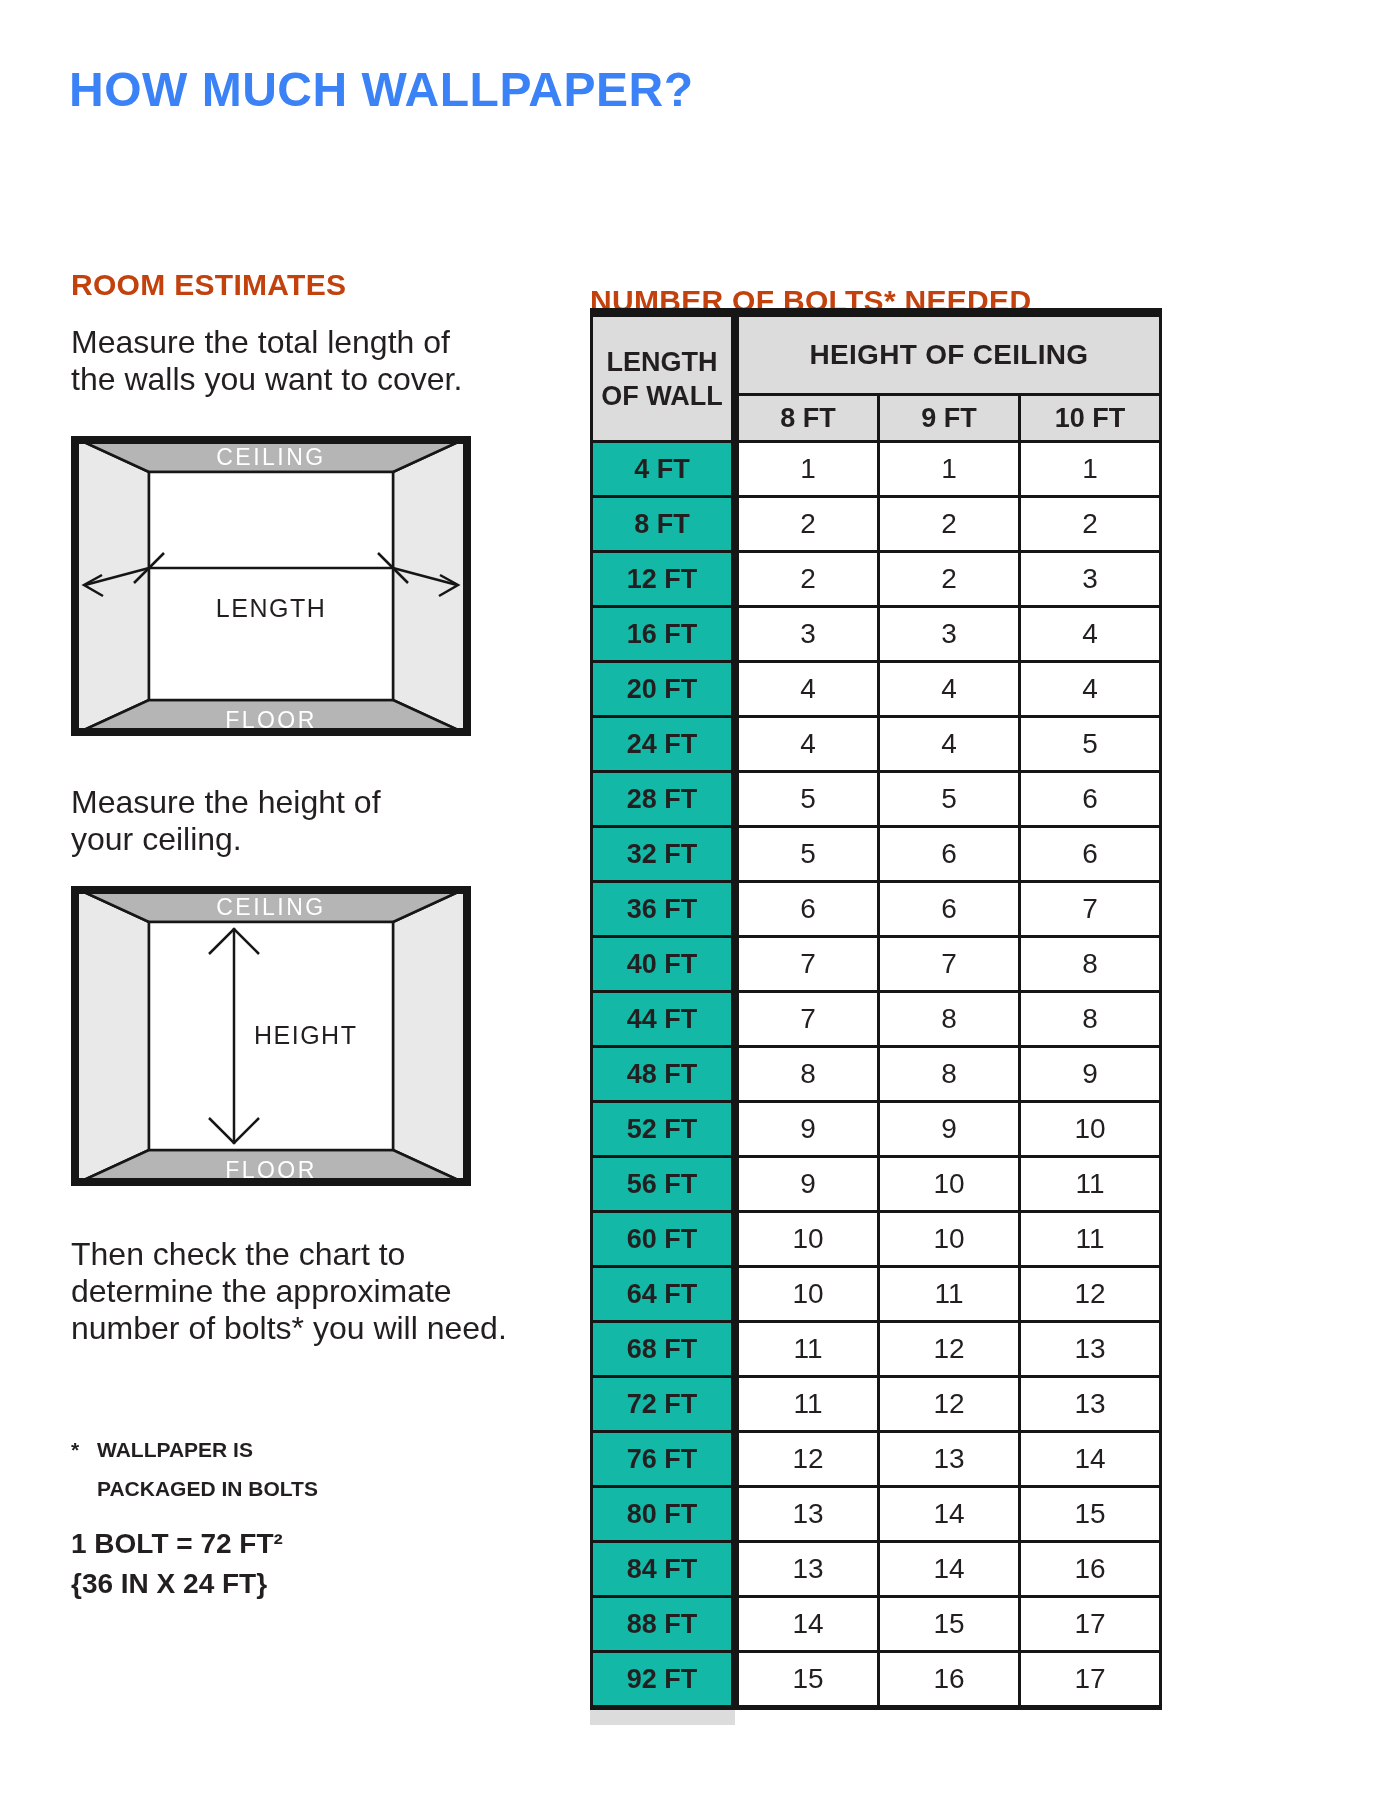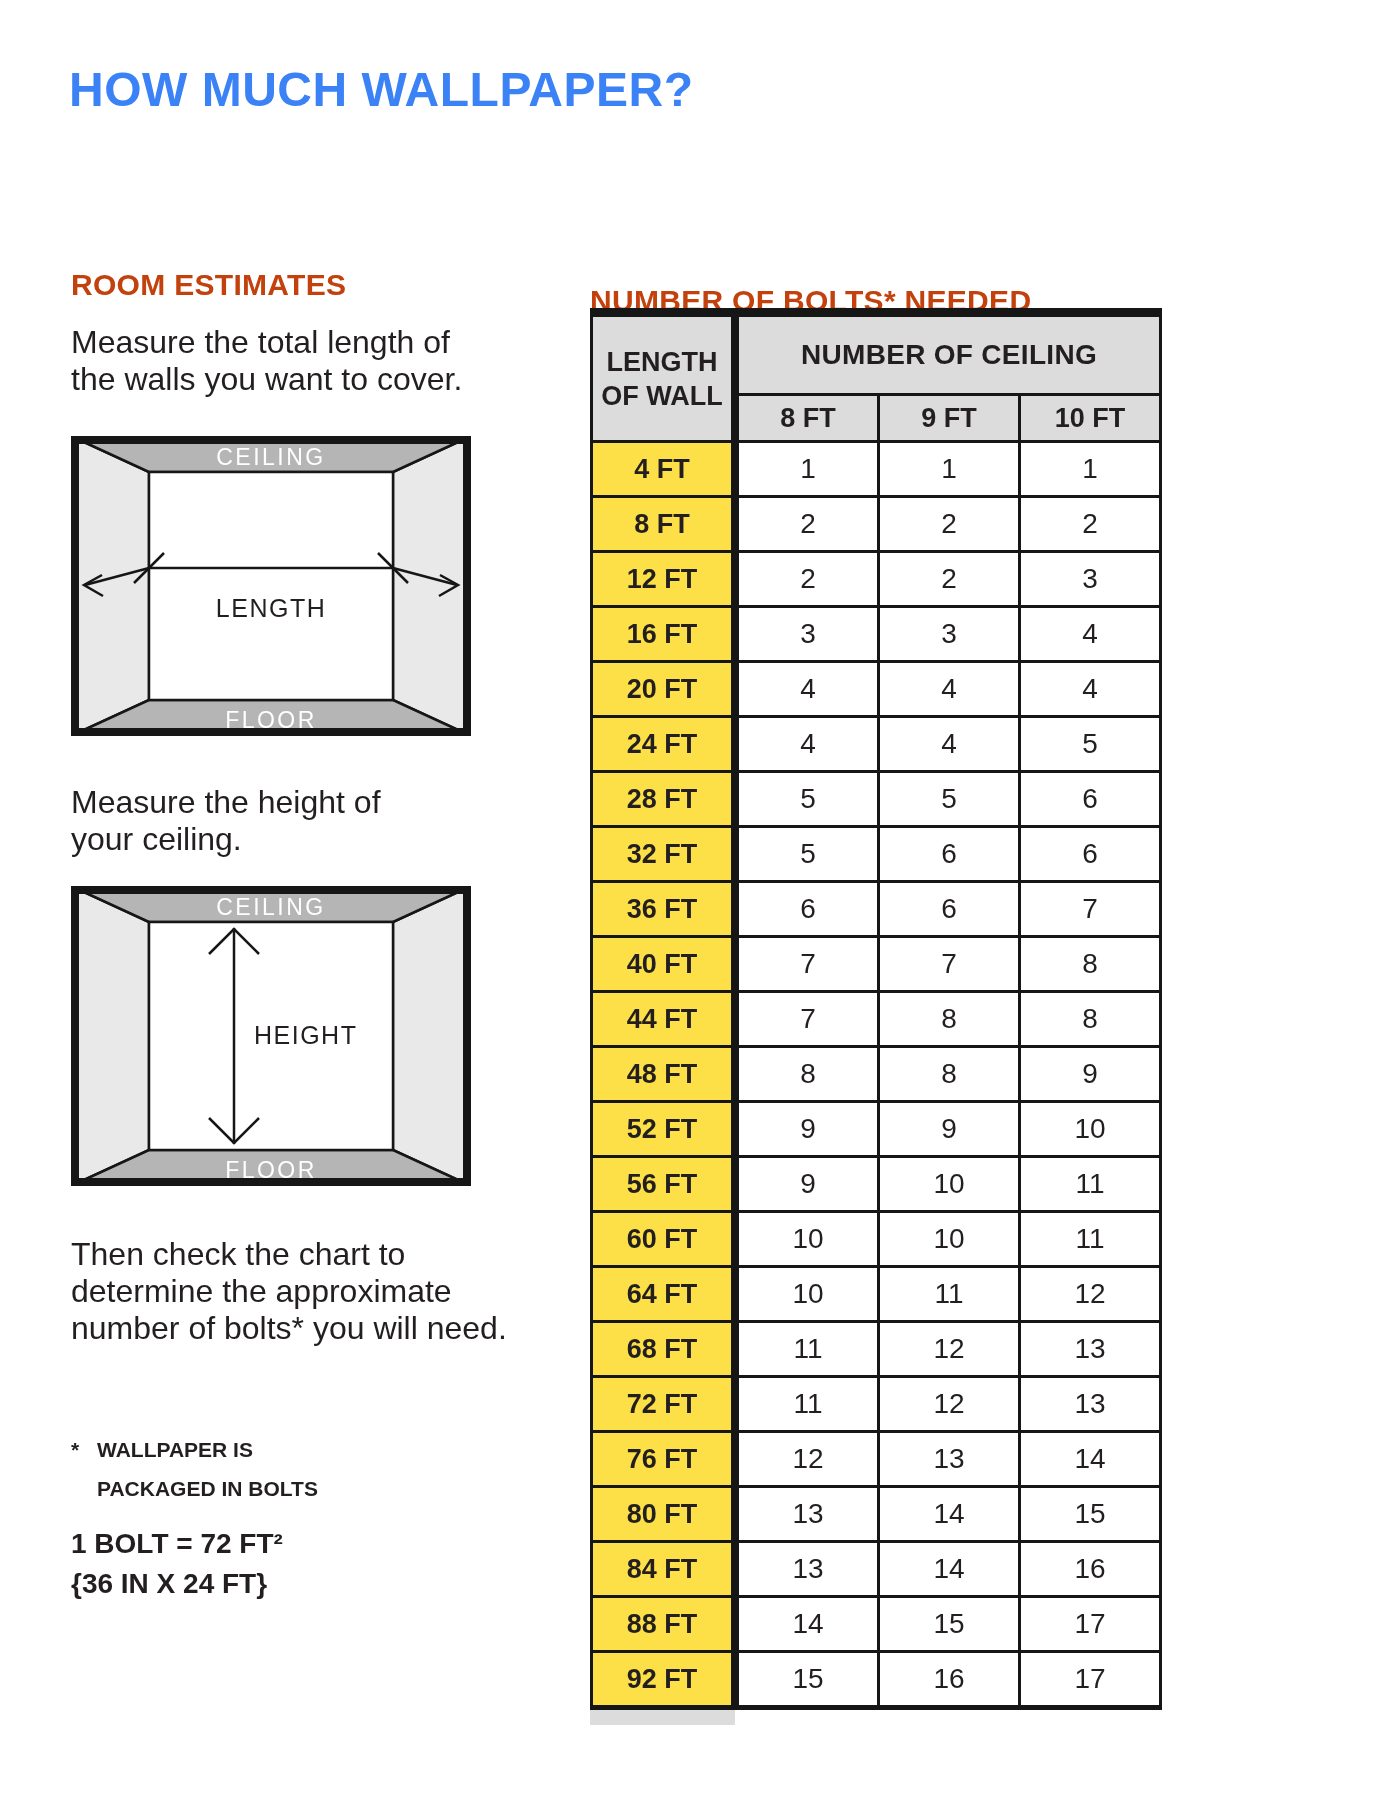--- a/index.html
+++ b/index.html
@@ -55,21 +55,21 @@
     border:3px solid #161616; text-align:center; vertical-align:middle;
     padding:0; color:#231f20;
   }
   .corner {
     background:#dcdcdc; width:138px; font-weight:bold; font-size:27px;
     line-height:34px; white-space:pre-line;
   }
   .group { background:#dcdcdc; font-weight:bold; font-size:28px; height:76px; letter-spacing:0.3px; }
   .colhead { background:#dcdcdc; font-weight:bold; font-size:27px; height:44px; width:138px; }
   .div-left { border-left:8px solid #161616; }
-  .rowhead { background:#fde047; font-weight:bold; font-size:27px; height:52px; }
+  .rowhead { background:#14b8a6; font-weight:bold; font-size:27px; height:52px; }
   .val { background:#ffffff; font-size:28px; height:52px; }
   #overhang { width:145px; height:15px; background:#dcdcdc; }
 </style>
 </head>
 <body>
 
 <h1 class="title">HOW MUCH WALLPAPER?</h1>
 
 <h2 class="section-heading" id="room-estimates">ROOM ESTIMATES</h2>
 
@@ -132,21 +132,21 @@
 </div>
 
 <h2 class="section-heading" id="table-heading">NUMBER OF BOLTS* NEEDED</h2>
 
 <div id="table-wrap">
   <table id="bolt-table">
     <thead>
       <tr>
         <td class="corner" rowspan="2">LENGTH
 OF WALL</td>
-        <td class="group div-left" colspan="3">NUMBER OF CEILING</td>
+        <td class="group div-left" colspan="3">HEIGHT OF CEILING</td>
       </tr>
       <tr>
         <td class="colhead div-left">8 FT</td>
         <td class="colhead">9 FT</td>
         <td class="colhead">10 FT</td>
       </tr>
     </thead>
     <tbody>
         <tr>
           <td class="rowhead">4 FT</td>

